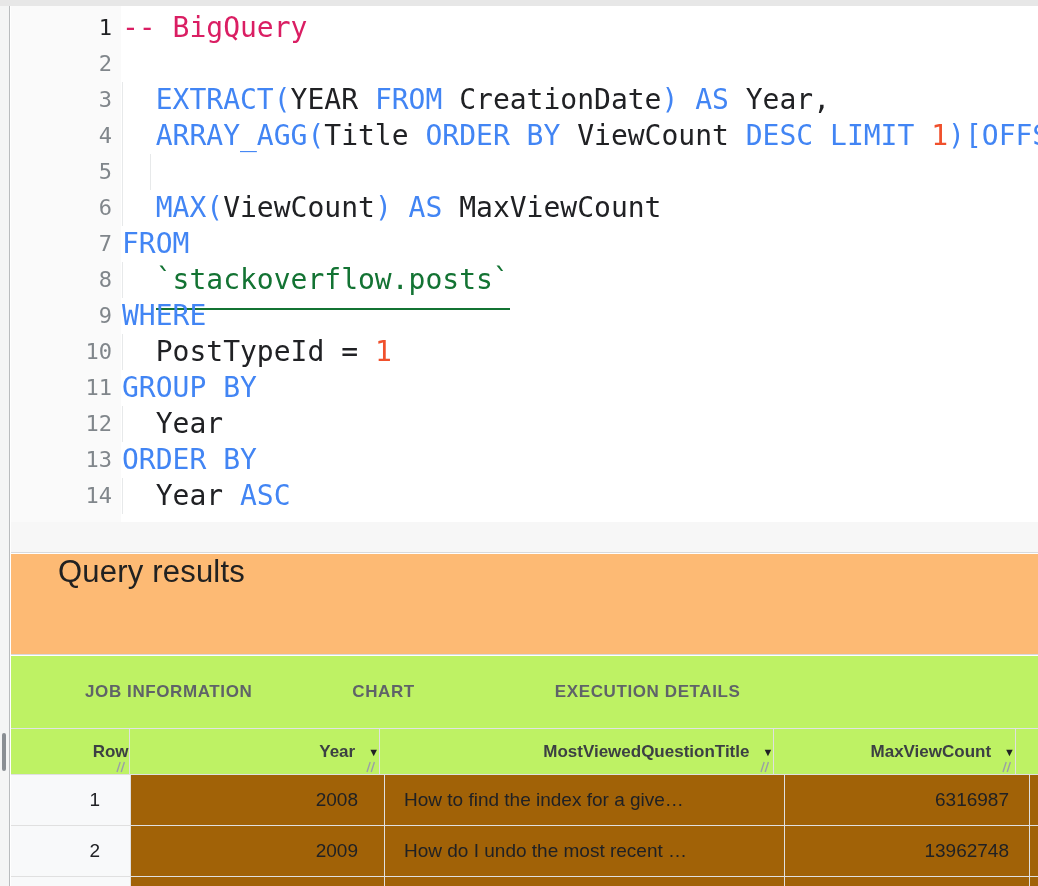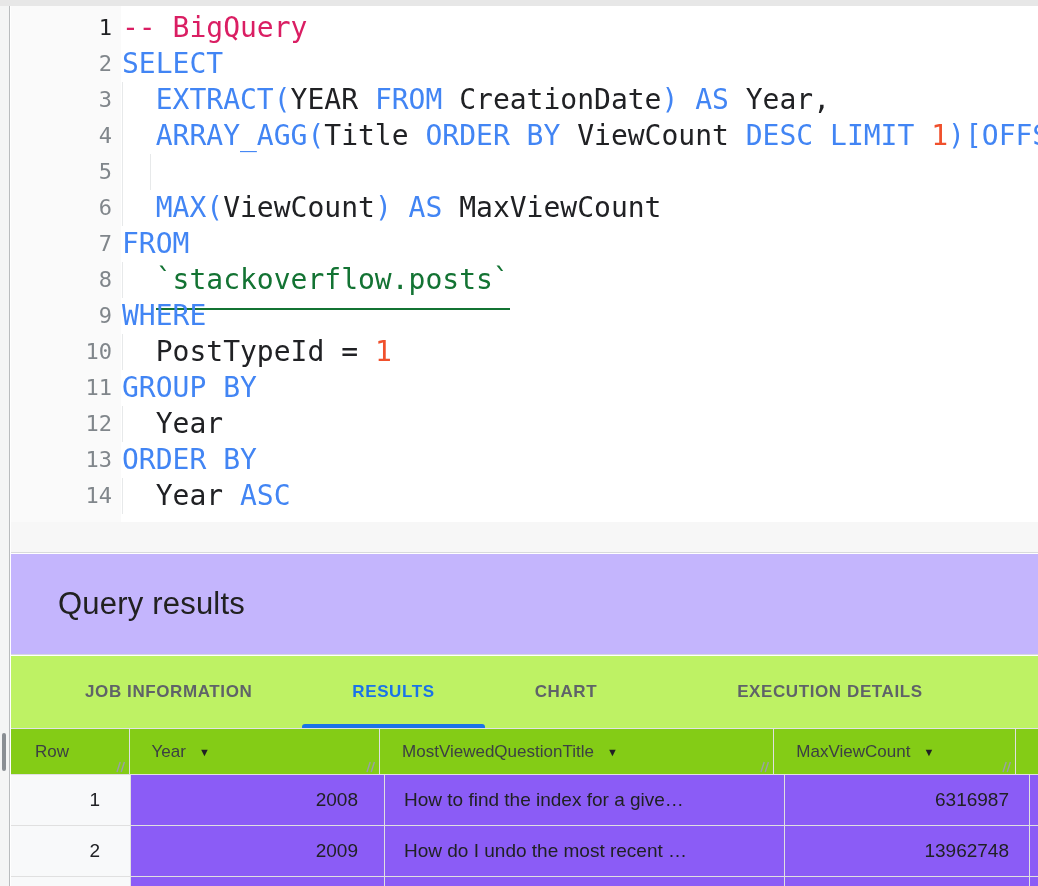--- a/index.html
+++ b/index.html
@@ -29,21 +29,21 @@
   .indent-guide { position:absolute; top:0; width:1px; height:36px; background:#e7e9ea; }
   .tok-kw  { color:var(--kw); }
   .tok-com { color:var(--comment); }
   .tok-num { color:var(--num); }
   .tok-grn { color:var(--grn); }
   .tok-pl  { color:var(--plain); }
   .tok-lnk { color:var(--lnk); border-bottom:2px solid var(--lnk); padding-bottom:12px; }
 
   
   .results-head { position:absolute; left:11px; top:554px; width:1027px; height:101px;
-                  background:#c4b5fd; border-bottom:1px solid #d8dadc; display:flex; align-items:center; }
+                  background:#fdba74; border-bottom:1px solid #d8dadc; display:flex; align-items:flex-start; }
   .results-title { margin-left:47px; font-size:31px; color:#212121; letter-spacing:.2px; }
 
   
   .tab-bar { position:absolute; left:11px; top:656px; width:1027px; height:73px;
              background:#bef264; border-bottom:1px solid #e1e3e5;
              display:flex; align-items:stretch; padding-left:24px; }
   .tab { position:relative; display:flex; align-items:center; padding:0 50px;
          font-size:17px; font-weight:bold; letter-spacing:.6px; color:#5f6368;
          white-space:nowrap; cursor:pointer; }
   .tab.active { color:var(--accent); }
@@ -51,27 +51,27 @@
   .tab-underline { position:absolute; left:0; right:0; bottom:0; height:4px;
                    background:var(--accent); border-radius:3px 3px 0 0; }
 
   
   .table { position:absolute; left:11px; top:729px; width:1027px; }
   .trow { display:flex; }
   .cell { border-right:1px solid #e0e0e0; border-bottom:1px solid #e0e0e0;
           overflow:hidden; white-space:nowrap; }
   .c0 { width:120px; } .c1 { width:254px; } .c2 { width:400px; } .c3 { width:245px; }
   .c4 { width:8px; border-right:none; }
-  .hrow .cell { height:46px; background:#84cc16; position:relative;
+  .hrow .cell { height:46px; background:#bef264; position:relative;
                 display:flex; align-items:center; padding-left:22px;
-                font-size:17px; font-weight:normal; color:#3c4043; }
+                font-size:17px; font-weight:bold; color:#3c4043;justify-content:flex-end; }
   .hrow .c0 { padding-left:24px; }
   .sort-arrow { font-size:11px; color:#202124; margin-left:13px; cursor:pointer; }
   .resize-handle { position:absolute; right:3px; bottom:3px; width:12px; height:13px; cursor:col-resize; }
-  .drow .cell { height:51px; background:#8b5cf6; display:flex; align-items:center;
+  .drow .cell { height:51px; background:#a16207; display:flex; align-items:center;
                 font-size:19px; color:#202124; }
   .drow .c0 { background:#f8f9fa; justify-content:flex-end; padding-right:30px; }
   .drow .c1 { justify-content:flex-end; padding-right:26px; }
   .drow .c2 { justify-content:flex-start; padding-left:19px; }
   .drow .c3 { justify-content:flex-end; padding-right:20px; }
 </style>
 </head>
 <body>
 
 <div id="page">
@@ -82,21 +82,20 @@
 
   <div class="editor">
     <div class="gutter-bg"></div>
     <div class="code-lines">
         <div class="code-line">
           <span class="line-number current">1</span>
           <span class="code-text"><span class="tok-com">-- BigQuery</span></span>
         </div>
         <div class="code-line">
           <span class="line-number">2</span>
-          <span class="code-text"><span class="tok-kw">SELECT</span></span>
         </div>
         <div class="code-line">
           <span class="line-number">3</span>
           <div class="indent-guide" style="left: 111px;"></div>
           <span class="code-text"><span class="tok-pl">  </span><span class="tok-kw">EXTRACT(</span><span class="tok-pl">YEAR </span><span class="tok-kw">FROM</span><span class="tok-pl"> CreationDate</span><span class="tok-kw">)</span><span class="tok-pl"> </span><span class="tok-kw">AS</span><span class="tok-pl"> Year,</span></span>
         </div>
         <div class="code-line">
           <span class="line-number">4</span>
           <div class="indent-guide" style="left: 111px;"></div>
           <span class="code-text"><span class="tok-pl">  </span><span class="tok-kw">ARRAY_AGG(</span><span class="tok-pl">Title </span><span class="tok-kw">ORDER BY</span><span class="tok-pl"> ViewCount </span><span class="tok-kw">DESC</span><span class="tok-pl"> </span><span class="tok-kw">LIMIT</span><span class="tok-pl"> </span><span class="tok-num">1</span><span class="tok-kw">)[</span><span class="tok-kw">OFFSET</span><span class="tok-grn">(</span><span class="tok-num">0</span><span class="tok-grn">)</span><span class="tok-kw">]</span></span>
@@ -151,24 +150,20 @@
     <div class="editor-bottom-strip"></div>
   </div>
 
   <div class="results-head">
     <div class="results-title">Query results</div>
   </div>
 
   <div class="tab-bar">
       <div class="tab">
         <span>JOB INFORMATION</span>
-      </div>
-      <div class="tab active">
-        <span>RESULTS</span>
-        <div class="tab-underline"></div>
       </div>
       <div class="tab">
         <span>CHART</span>
       </div>
       <div class="tab exec">
         <span>EXECUTION DETAILS</span>
       </div>
     </div>
 
   <div class="table">

